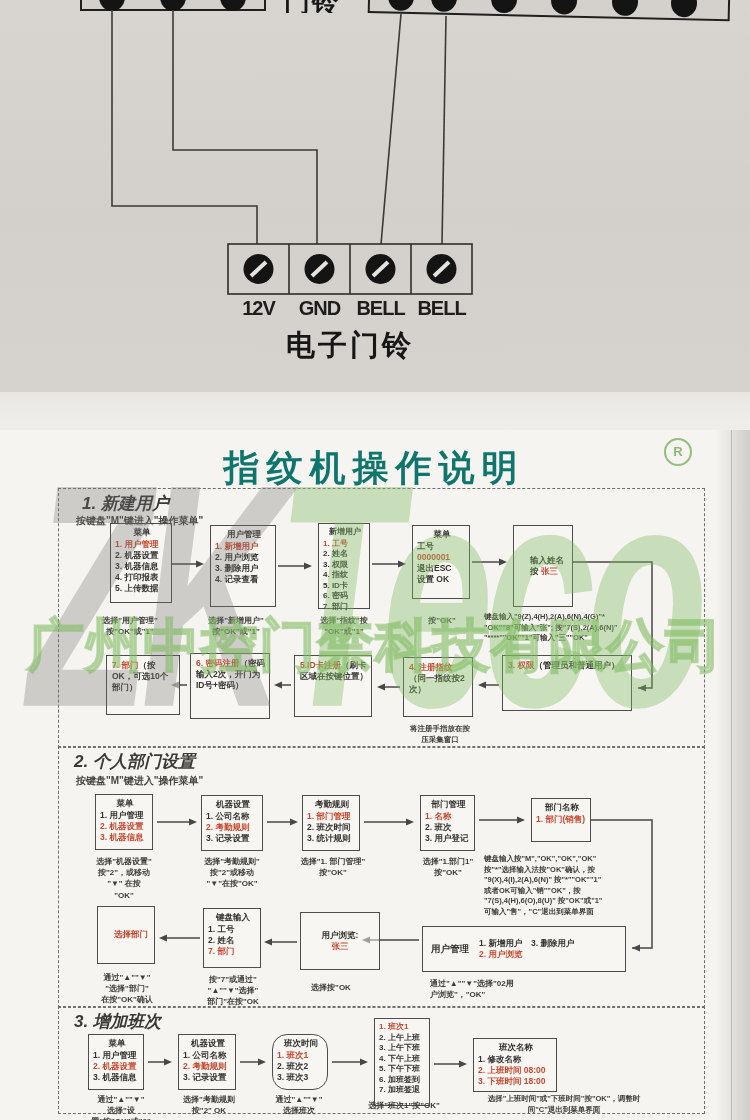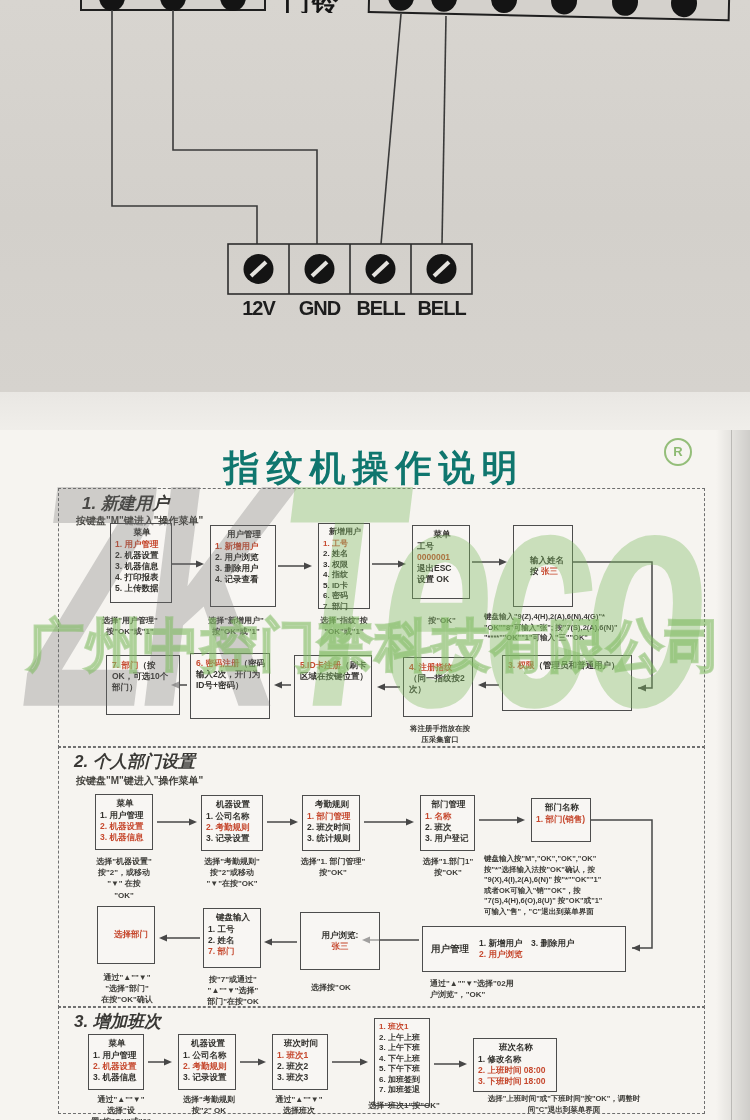--- a/index.html
+++ b/index.html
@@ -108,20 +108,21 @@
   </svg>
   <div class="abs" id="partial-label-clip">
     <div>门铃</div>
   </div>
   <div class="abs" id="terminal-labels">
     <span>12V</span>
     <span>GND</span>
     <span>BELL</span>
     <span>BELL</span>
   </div>
+  <div class="abs" id="bell-caption">电子门铃</div>
 </div>
 
 <div class="abs" id="gap-band"></div>
 
 <div class="abs" id="manual">
   <div class="abs" id="wm-logo">
     <span class="zk">ZK</span><span class="teco">Teco</span>
   </div>
   <div class="abs" id="wm-company">广州中控门禁科技有限公司</div>
 
@@ -315,21 +316,21 @@
       <div class="fl"><span>1. 用户管理</span></div>
       <div class="fl"><span class="red">2. 机器设置</span></div>
       <div class="fl"><span>3. 机器信息</span></div>
     </div>
     <div class="fbox" style="left: 178px; top: 1034px; width: 58px; height: 56px;">
       <div class="ft">机器设置</div>
       <div class="fl"><span>1. 公司名称</span></div>
       <div class="fl"><span class="red">2. 考勤规则</span></div>
       <div class="fl"><span>3. 记录设置</span></div>
     </div>
-    <div class="fbox" style="left: 272px; top: 1034px; width: 56px; height: 56px;">
+    <div class="fbox" style="left: 272px; top: 1034px; width: 56px; height: 56px; border-radius: 15px;">
       <div class="ft">班次时间</div>
       <div class="fl"><span class="red">1. 班次1</span></div>
       <div class="fl"><span>2. 班次2</span></div>
       <div class="fl"><span>3. 班次3</span></div>
     </div>
     <div class="fbox f8" style="left: 374px; top: 1018px; width: 56px; height: 88px;">
       <div class="fl"><span class="red">1. 班次1</span></div>
       <div class="fl"><span>2. 上午上班</span></div>
       <div class="fl"><span>3. 上午下班</span></div>
       <div class="fl"><span>4. 下午上班</span></div>

